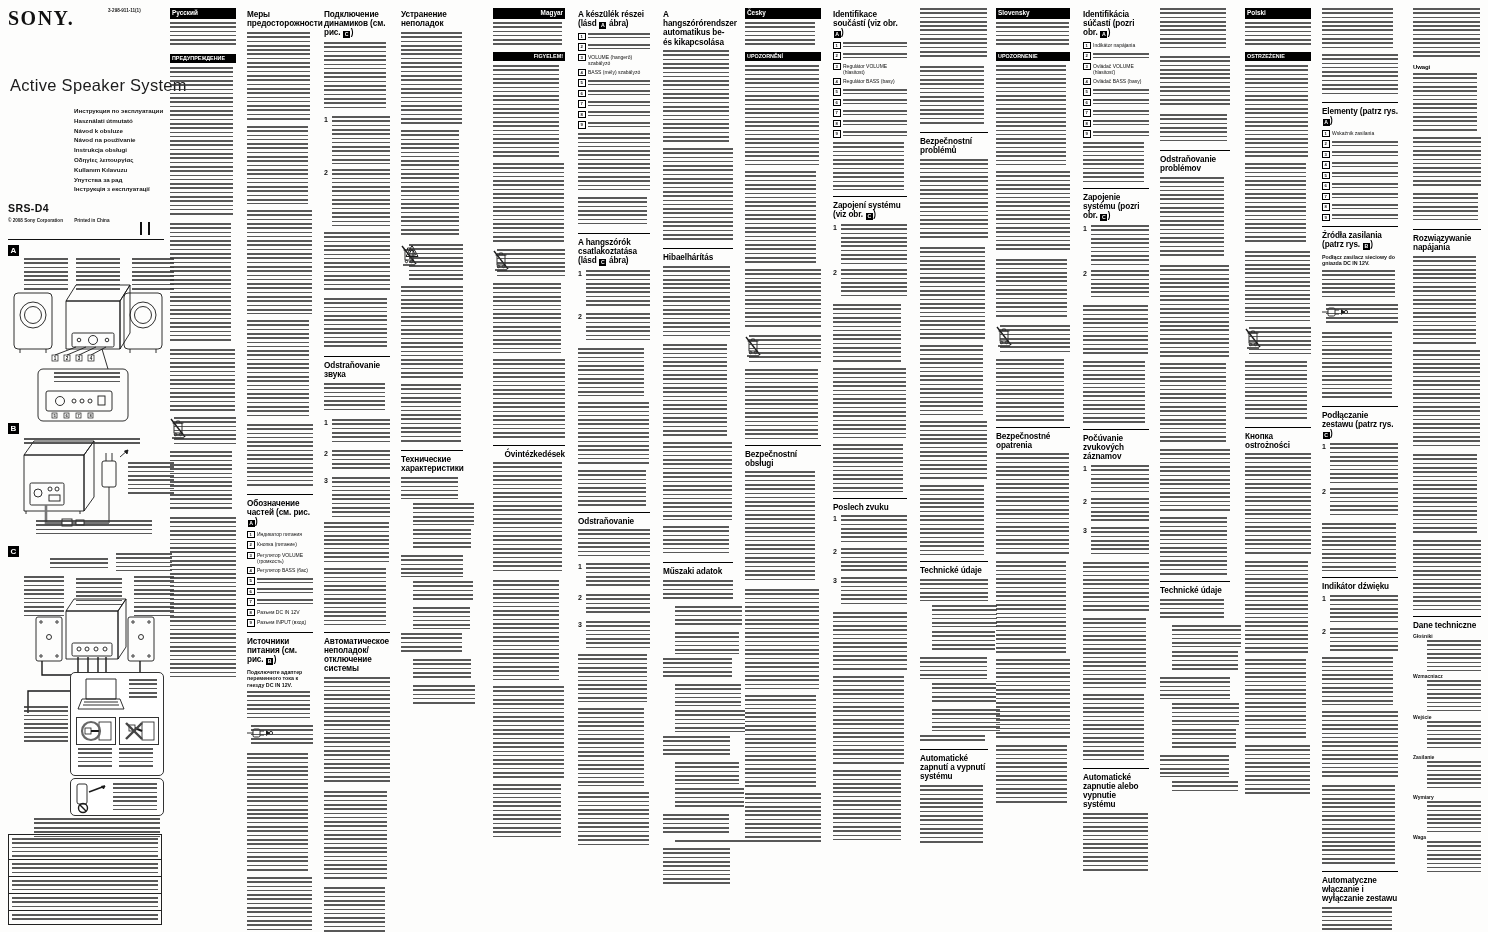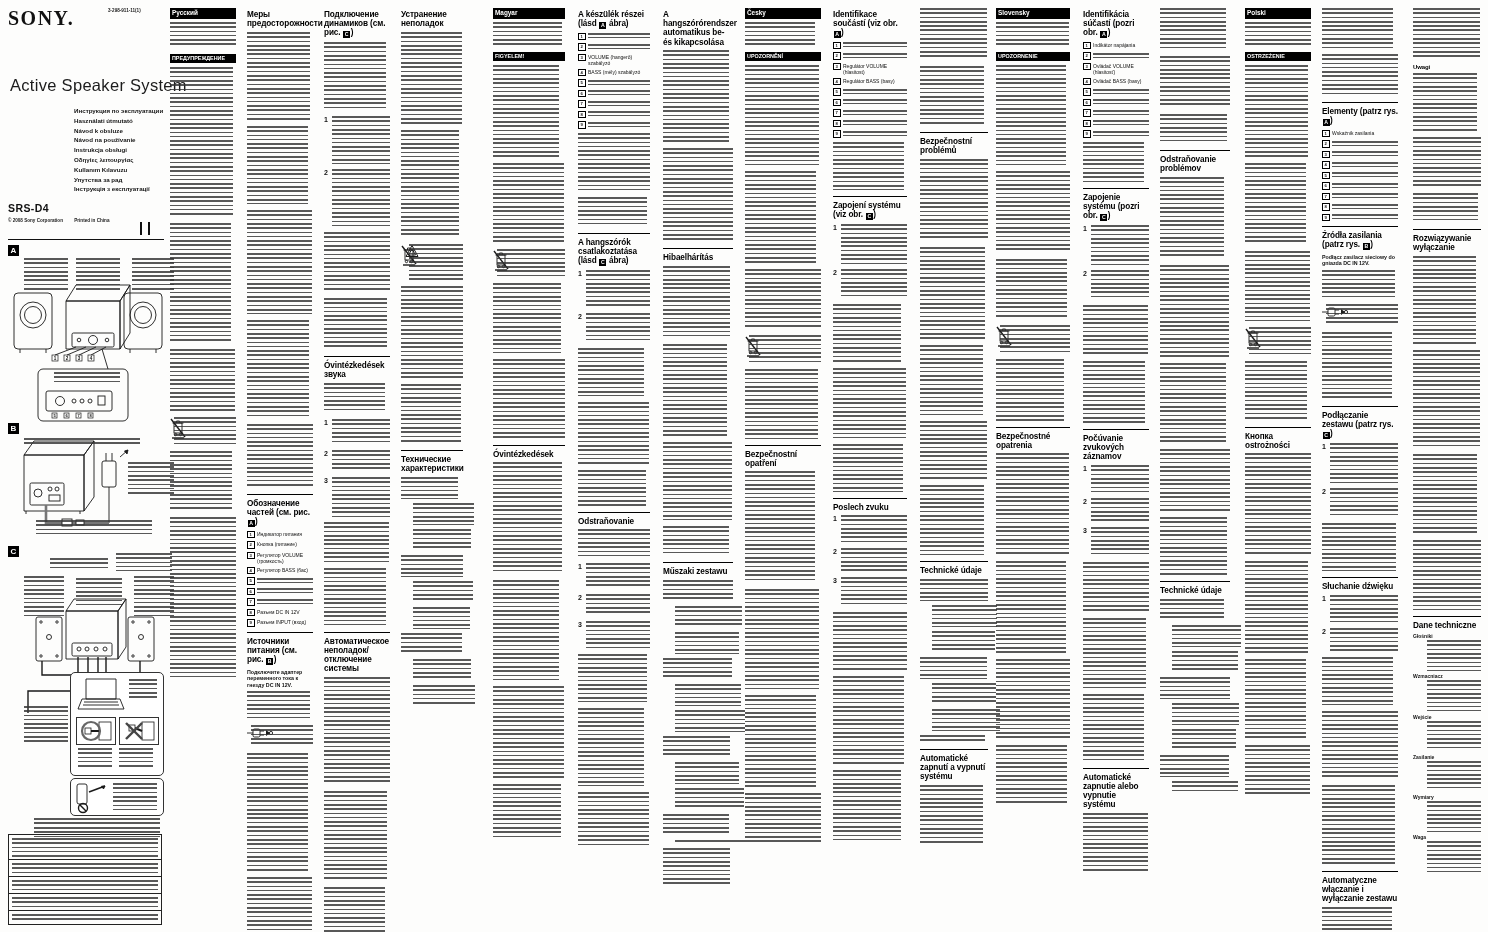--- a/index.html
+++ b/index.html
@@ -390,21 +390,21 @@
       <span class="stepnum">1</span>
       <div class="fake" style="height: 48px;"></div>
     </div>
     <div class="steprow">
       <span class="stepnum">2</span>
       <div class="fake" style="height: 58px;"></div>
     </div>
     <div class="fake p" style="height: 60px; width: 100%;"></div>
     <div class="fake p" style="height: 52px; width: 96%;"></div>
     <div class="rule"></div>
-    <div class="h">Óvintézkedések звука</div>
+    <div class="h">Odstraňovanie звука</div>
     <div class="fake p" style="height: 30px; width: 92%;"></div>
     <div class="steprow">
       <span class="stepnum">1</span>
       <div class="fake" style="height: 26px;"></div>
     </div>
     <div class="steprow">
       <span class="stepnum">2</span>
       <div class="fake" style="height: 22px;"></div>
     </div>
     <div class="steprow">
@@ -454,21 +454,21 @@
       <div class="fake" style="height: 22px; margin-left: 12px; margin-bottom: 4px; width: 98%;"></div>
       <div class="fake" style="height: 22px; margin-left: 12px; margin-bottom: 4px; width: 94%;"></div>
       <div class="fake" style="height: 22px; margin-left: 0px; margin-bottom: 4px; width: 100%;"></div>
       <div class="fake" style="height: 22px; margin-left: 12px; margin-bottom: 4px; width: 96%;"></div>
       <div class="fake" style="height: 22px; margin-left: 12px; margin-bottom: 4px; width: 92%;"></div>
       <div class="fake" style="height: 22px; margin-left: 0px; margin-bottom: 4px; width: 98%;"></div>
       <div class="fake" style="height: 22px; margin-left: 12px; margin-bottom: 4px; width: 94%;"></div>
       <div class="fake" style="height: 20px; margin-left: 12px; margin-bottom: 4px; width: 100%;"></div>
     </div>
   </div>
-<div class="col" style="left: 493px; width: 72px;">
+<div class="col" style="left: 493px; width: 72px; text-align: right;">
     <div class="bar">Magyar</div>
     <div class="fake p" style="height: 24px; width: 96%;"></div>
     <div class="bar warn">FIGYELEM!</div>
     <div class="fake p" style="height: 92px; width: 92%;"></div>
     <div class="fake p" style="height: 80px; width: 98%;"></div>
     <div class="iconrow">
       <span>
         <svg width="16" height="22" viewBox="0 0 16 22" stroke="#1a1a1a" stroke-width="0.9" fill="none">
           <rect x="4" y="6" width="8" height="10"></rect>
           <line x1="2.5" y1="6" x2="13.5" y2="6"></line>
@@ -570,21 +570,21 @@
     <div class="h">A hangszórórendszer automatikus be- és kikapcsolása</div>
     <div class="fake p" style="height: 92px; width: 94%;"></div>
     <div class="fake p" style="height: 94px; width: 100%;"></div>
     <div class="rule"></div>
     <div class="h">Hibaelhárítás</div>
     <div class="fake p" style="height: 72px; width: 96%;"></div>
     <div class="fake p" style="height: 92px; width: 92%;"></div>
     <div class="fake p" style="height: 78px; width: 98%;"></div>
     <div class="fake p" style="height: 30px; width: 94%;"></div>
     <div class="rule"></div>
-    <div class="h">Műszaki zestawu</div>
+    <div class="h">Műszaki adatok</div>
     <div style="margin-bottom: 6px;">
       <div class="fake" style="height: 22px; margin-left: 0px; margin-bottom: 4px; width: 100%;"></div>
       <div class="fake" style="height: 22px; margin-left: 12px; margin-bottom: 4px; width: 96%;"></div>
       <div class="fake" style="height: 22px; margin-left: 12px; margin-bottom: 4px; width: 92%;"></div>
       <div class="fake" style="height: 22px; margin-left: 0px; margin-bottom: 4px; width: 98%;"></div>
       <div class="fake" style="height: 22px; margin-left: 12px; margin-bottom: 4px; width: 94%;"></div>
       <div class="fake" style="height: 22px; margin-left: 12px; margin-bottom: 4px; width: 100%;"></div>
       <div class="fake" style="height: 22px; margin-left: 0px; margin-bottom: 4px; width: 96%;"></div>
       <div class="fake" style="height: 22px; margin-left: 12px; margin-bottom: 4px; width: 92%;"></div>
       <div class="fake" style="height: 22px; margin-left: 12px; margin-bottom: 4px; width: 98%;"></div>
@@ -611,21 +611,21 @@
           <circle cx="5.5" cy="17.5" r="1.2"></circle>
           <circle cx="10.5" cy="17.5" r="1.2"></circle>
           <line x1="1" y1="2" x2="15" y2="20" stroke-width="1.4"></line>
           <line x1="2" y1="21" x2="14" y2="21" stroke-width="1.4"></line>
         </svg>
       </span>
       <div class="fake" style="height: 28px;"></div>
     </div>
     <div class="fake p" style="height: 70px; width: 96%;"></div>
     <div class="rule"></div>
-    <div class="h">Bezpečnostní opatření</div>
+    <div class="h">Bezpečnostní obsługi</div>
     <div class="fake p" style="height: 112px; width: 92%;"></div>
     <div class="fake p" style="height: 100px; width: 98%;"></div>
     <div class="fake p" style="height: 92px; width: 94%;"></div>
     <div class="fake p" style="height: 52px; width: 100%;"></div>
   </div>
 <div class="col" style="left: 833px; width: 74px;">
     <div class="h">Identifikace součástí (viz obr. <span class="figbox">A</span>)</div>
     <div style="margin-bottom: 4px;">
       <div class="listrow">
         <span class="numbox">1</span>
@@ -947,21 +947,21 @@
     <div class="steprow">
       <span class="stepnum">1</span>
       <div class="fake" style="height: 40px;"></div>
     </div>
     <div class="steprow">
       <span class="stepnum">2</span>
       <div class="fake" style="height: 30px;"></div>
     </div>
     <div class="fake p" style="height: 48px; width: 98%;"></div>
     <div class="rule"></div>
-    <div class="h">Słuchanie dźwięku</div>
+    <div class="h">Indikátor dźwięku</div>
     <div class="steprow">
       <span class="stepnum">1</span>
       <div class="fake" style="height: 28px;"></div>
     </div>
     <div class="steprow">
       <span class="stepnum">2</span>
       <div class="fake" style="height: 24px;"></div>
     </div>
     <div class="fake p" style="height: 48px; width: 94%;"></div>
     <div class="fake p" style="height: 68px; width: 100%;"></div>
@@ -970,21 +970,21 @@
     <div class="h">Automatyczne włączanie i wyłączanie zestawu</div>
     <div class="fake p" style="height: 40px; width: 92%;"></div>
   </div>
 <div class="col" style="left: 1413px; width: 68px;">
     <div class="fake p" style="height: 50px; width: 98%;"></div>
     <div class="h sm">Uwagi</div>
     <div class="fake p" style="height: 58px; width: 94%;"></div>
     <div class="fake p" style="height: 50px; width: 100%;"></div>
     <div class="fake p" style="height: 30px; width: 96%;"></div>
     <div class="rule"></div>
-    <div class="h">Rozwiązywanie wyłączanie</div>
+    <div class="h">Rozwiązywanie napájania</div>
     <div class="fake p" style="height: 88px; width: 92%;"></div>
     <div class="fake p" style="height: 98px; width: 98%;"></div>
     <div class="fake p" style="height: 80px; width: 94%;"></div>
     <div class="fake p" style="height: 70px; width: 100%;"></div>
     <div class="rule"></div>
     <div class="h">Dane techniczne</div>
     <div style="margin-bottom: 6px;">
       <div class="speclbl">Głośniki</div>
       <div class="fake specval" style="height: 30.6667px;"></div>
       <div class="speclbl">Wzmacniacz</div>

